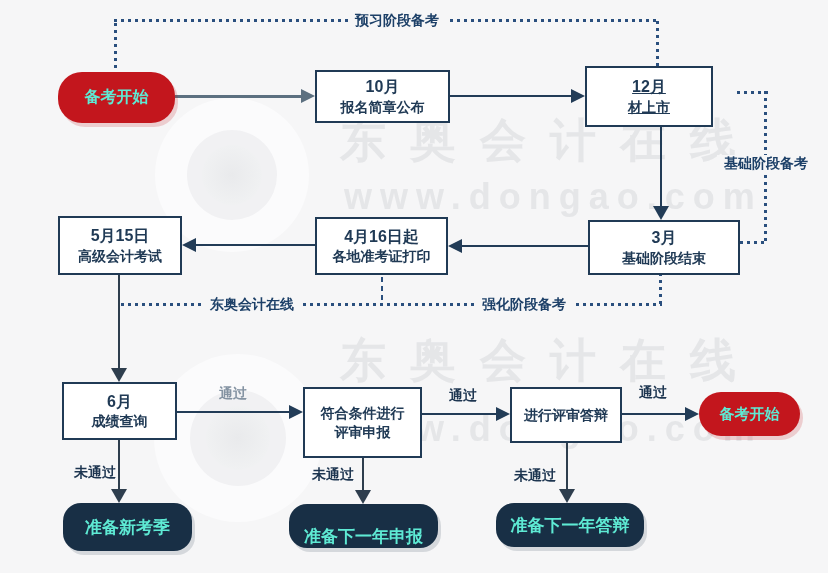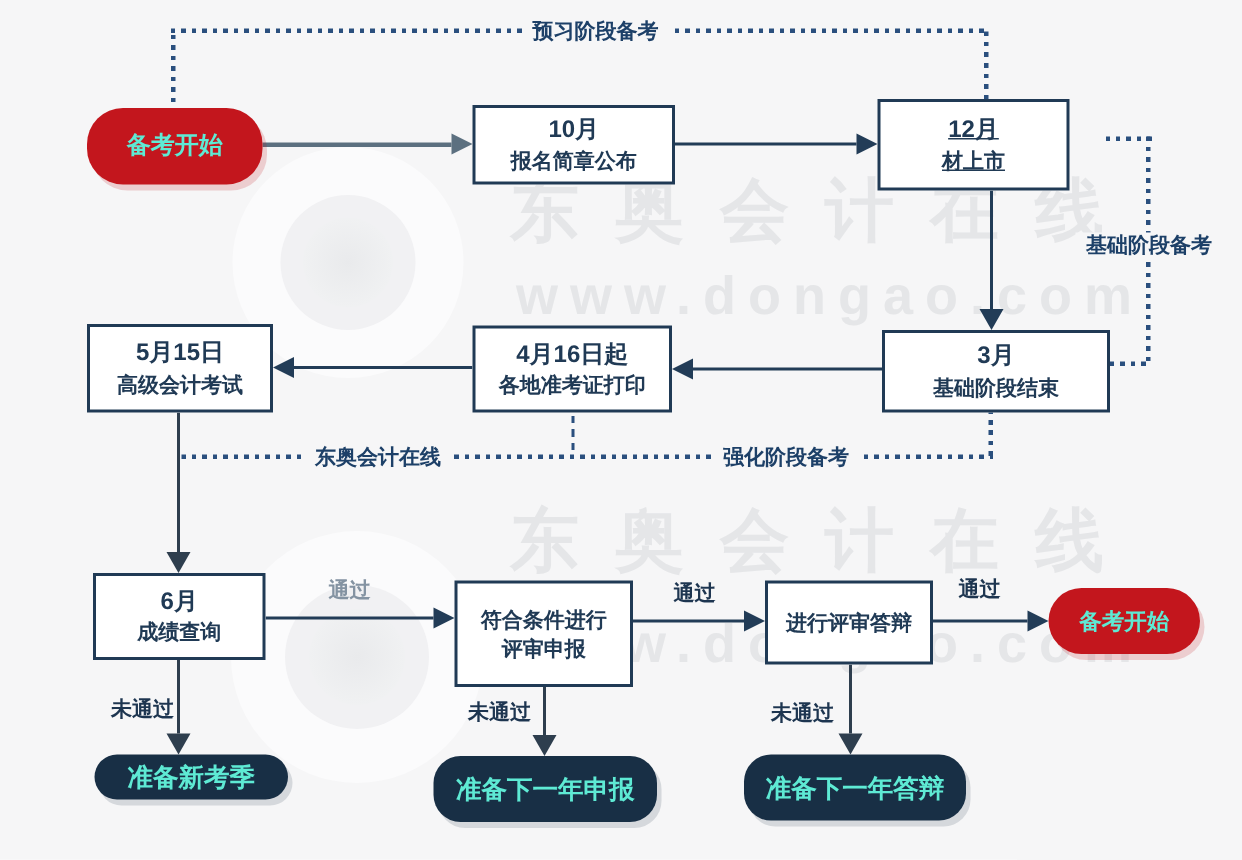--- a/index.html
+++ b/index.html
@@ -167,23 +167,23 @@
     <div class="node-line">成绩查询</div>
   </div>
   <div class="node-box" style="left:303px;top:387px;width:119px;height:71px;">
     <div class="node-line">符合条件进行</div>
     <div class="node-line">评审申报</div>
   </div>
   <div class="node-box" style="left:510px;top:387px;width:112px;height:56px;">
     <div class="node-line">进行评审答辩</div>
   </div>
 
-  <div class="pill pill-dark" style="left:63px;top:503px;width:129px;height:30px;">
+  <div class="pill pill-dark" style="left:63px;top:503px;width:129px;height:48px;">
     <span>准备新考季</span>
   </div>
-  <div class="pill pill-dark" style="left:289px;top:504px;width:149px;height:44px;">
+  <div class="pill pill-dark" style="left:289px;top:504px;width:149px;height:44px;align-items:flex-end;">
     <span>准备下一年申报</span>
   </div>
   <div class="pill pill-dark" style="left:496px;top:503px;width:148px;height:44px;">
     <span>准备下一年答辩</span>
   </div>
 
 </div>
 
 </body></html>

